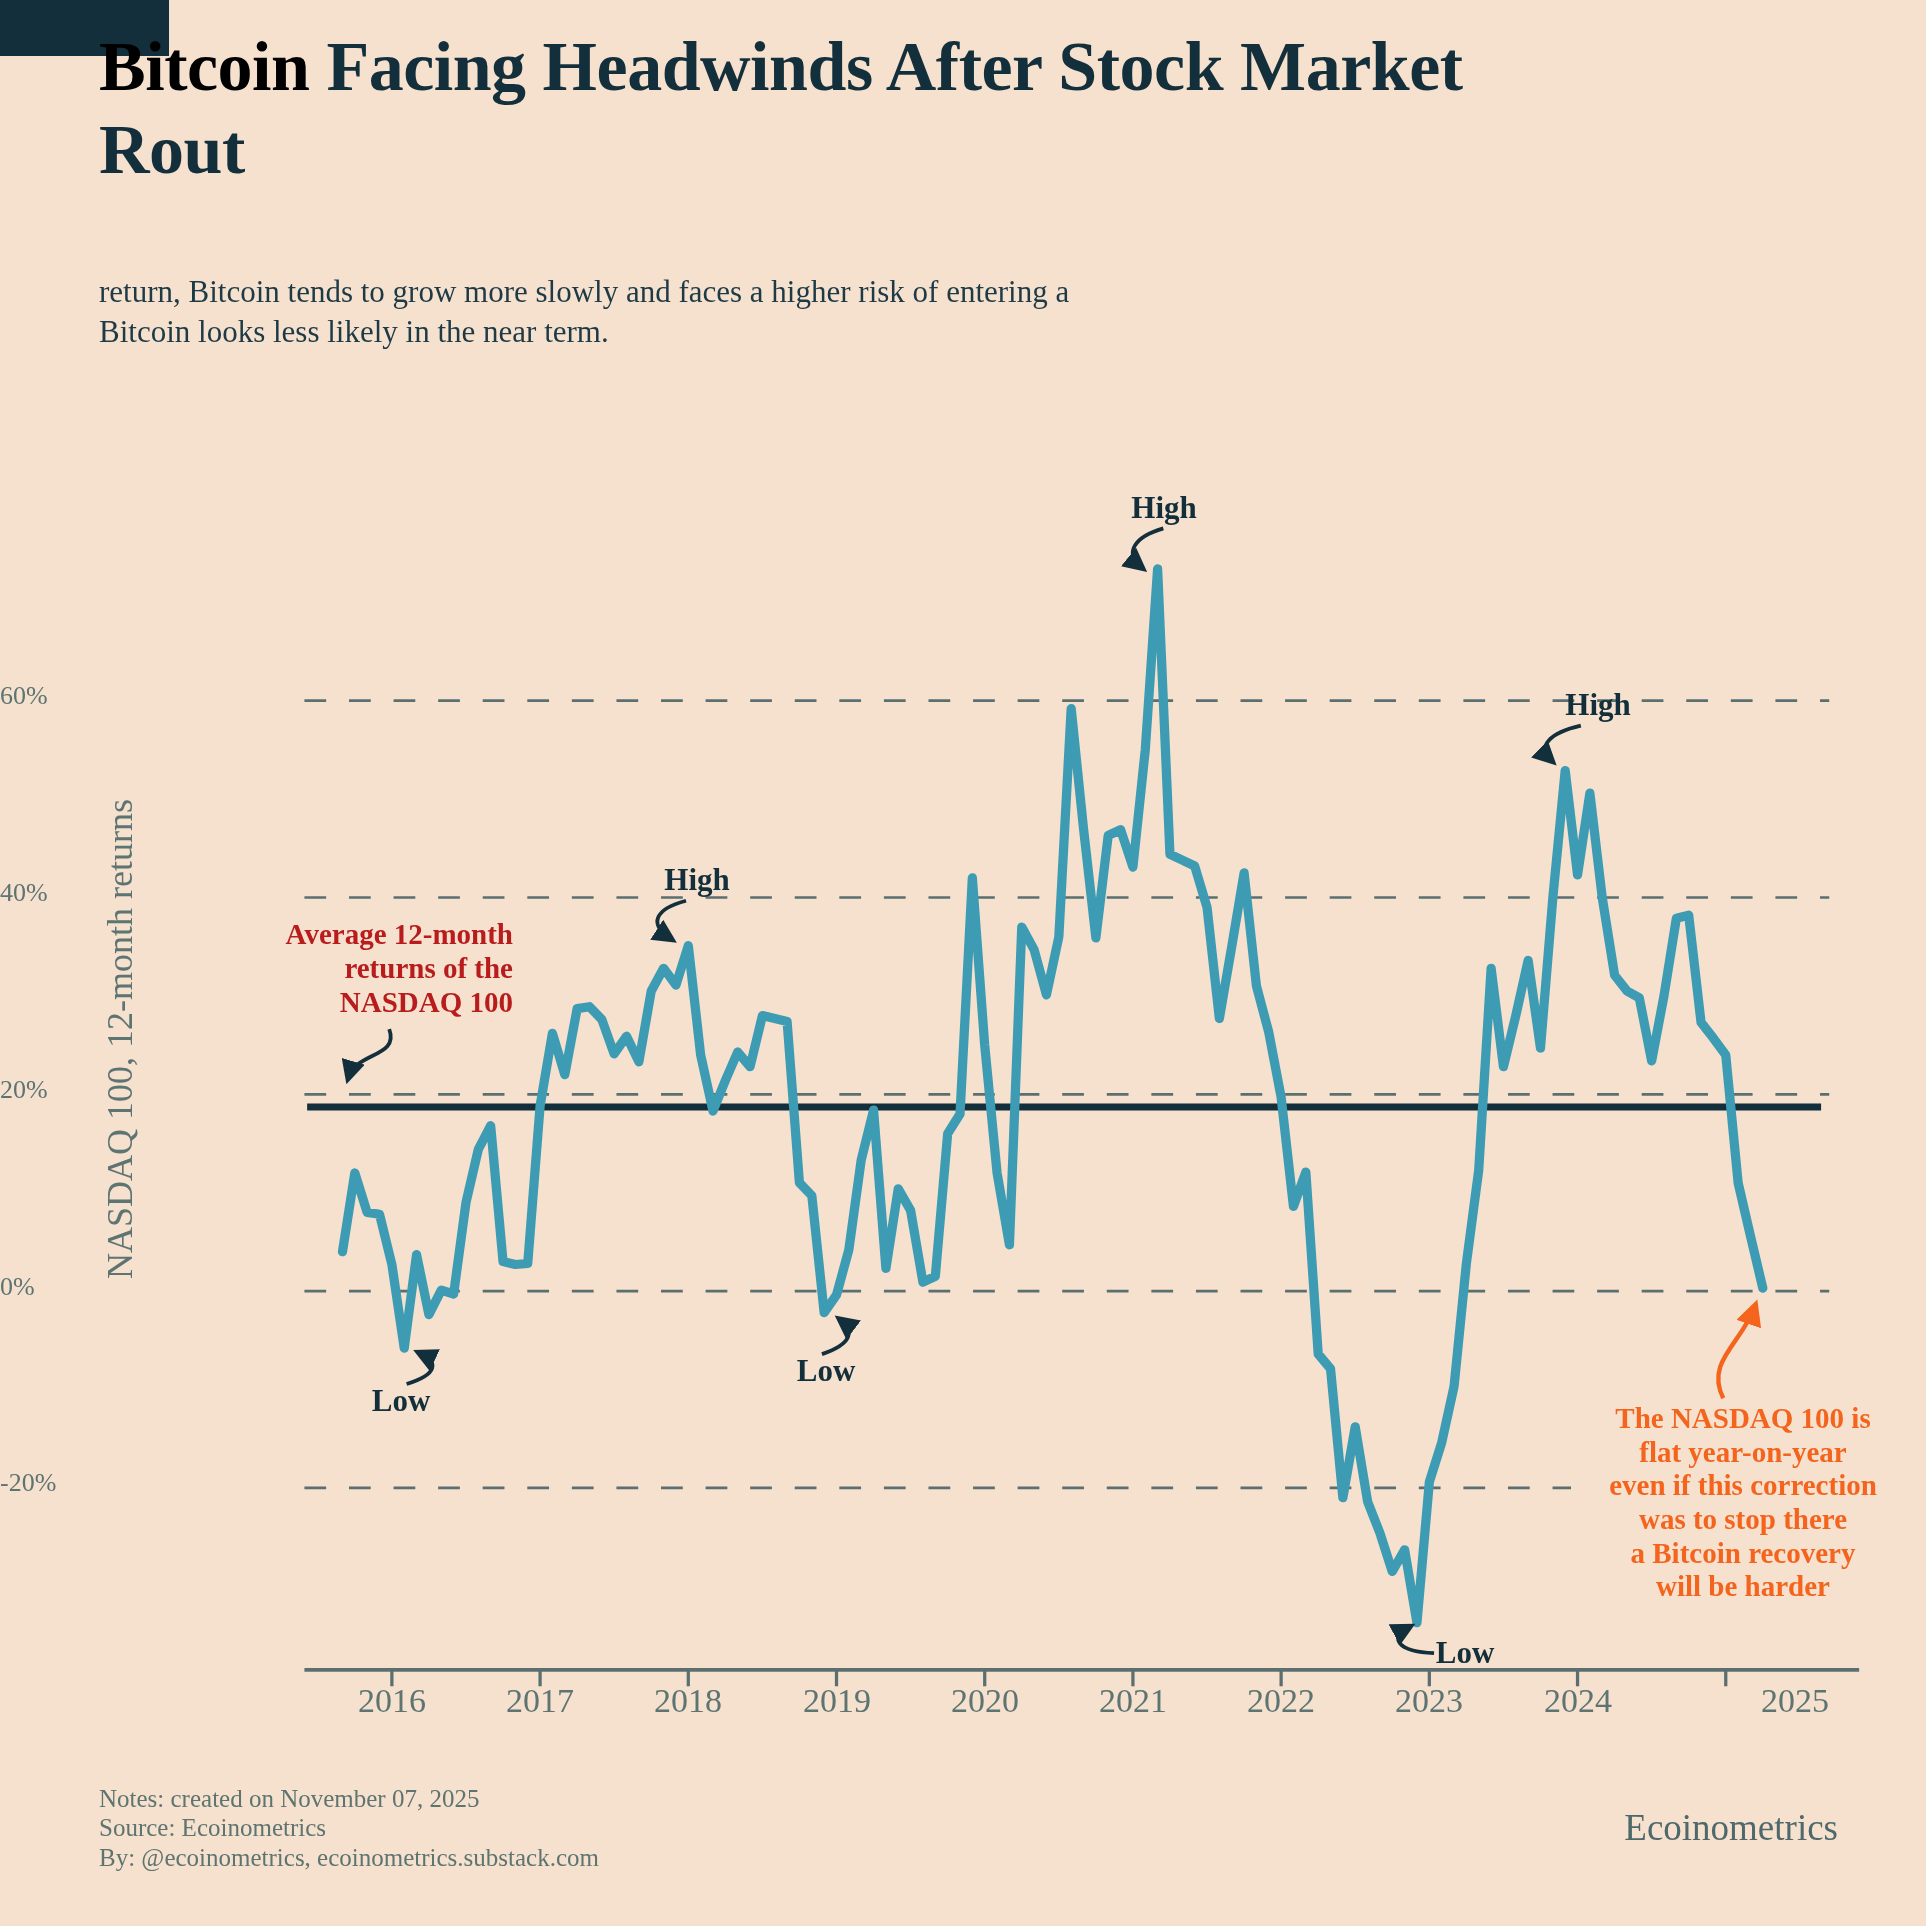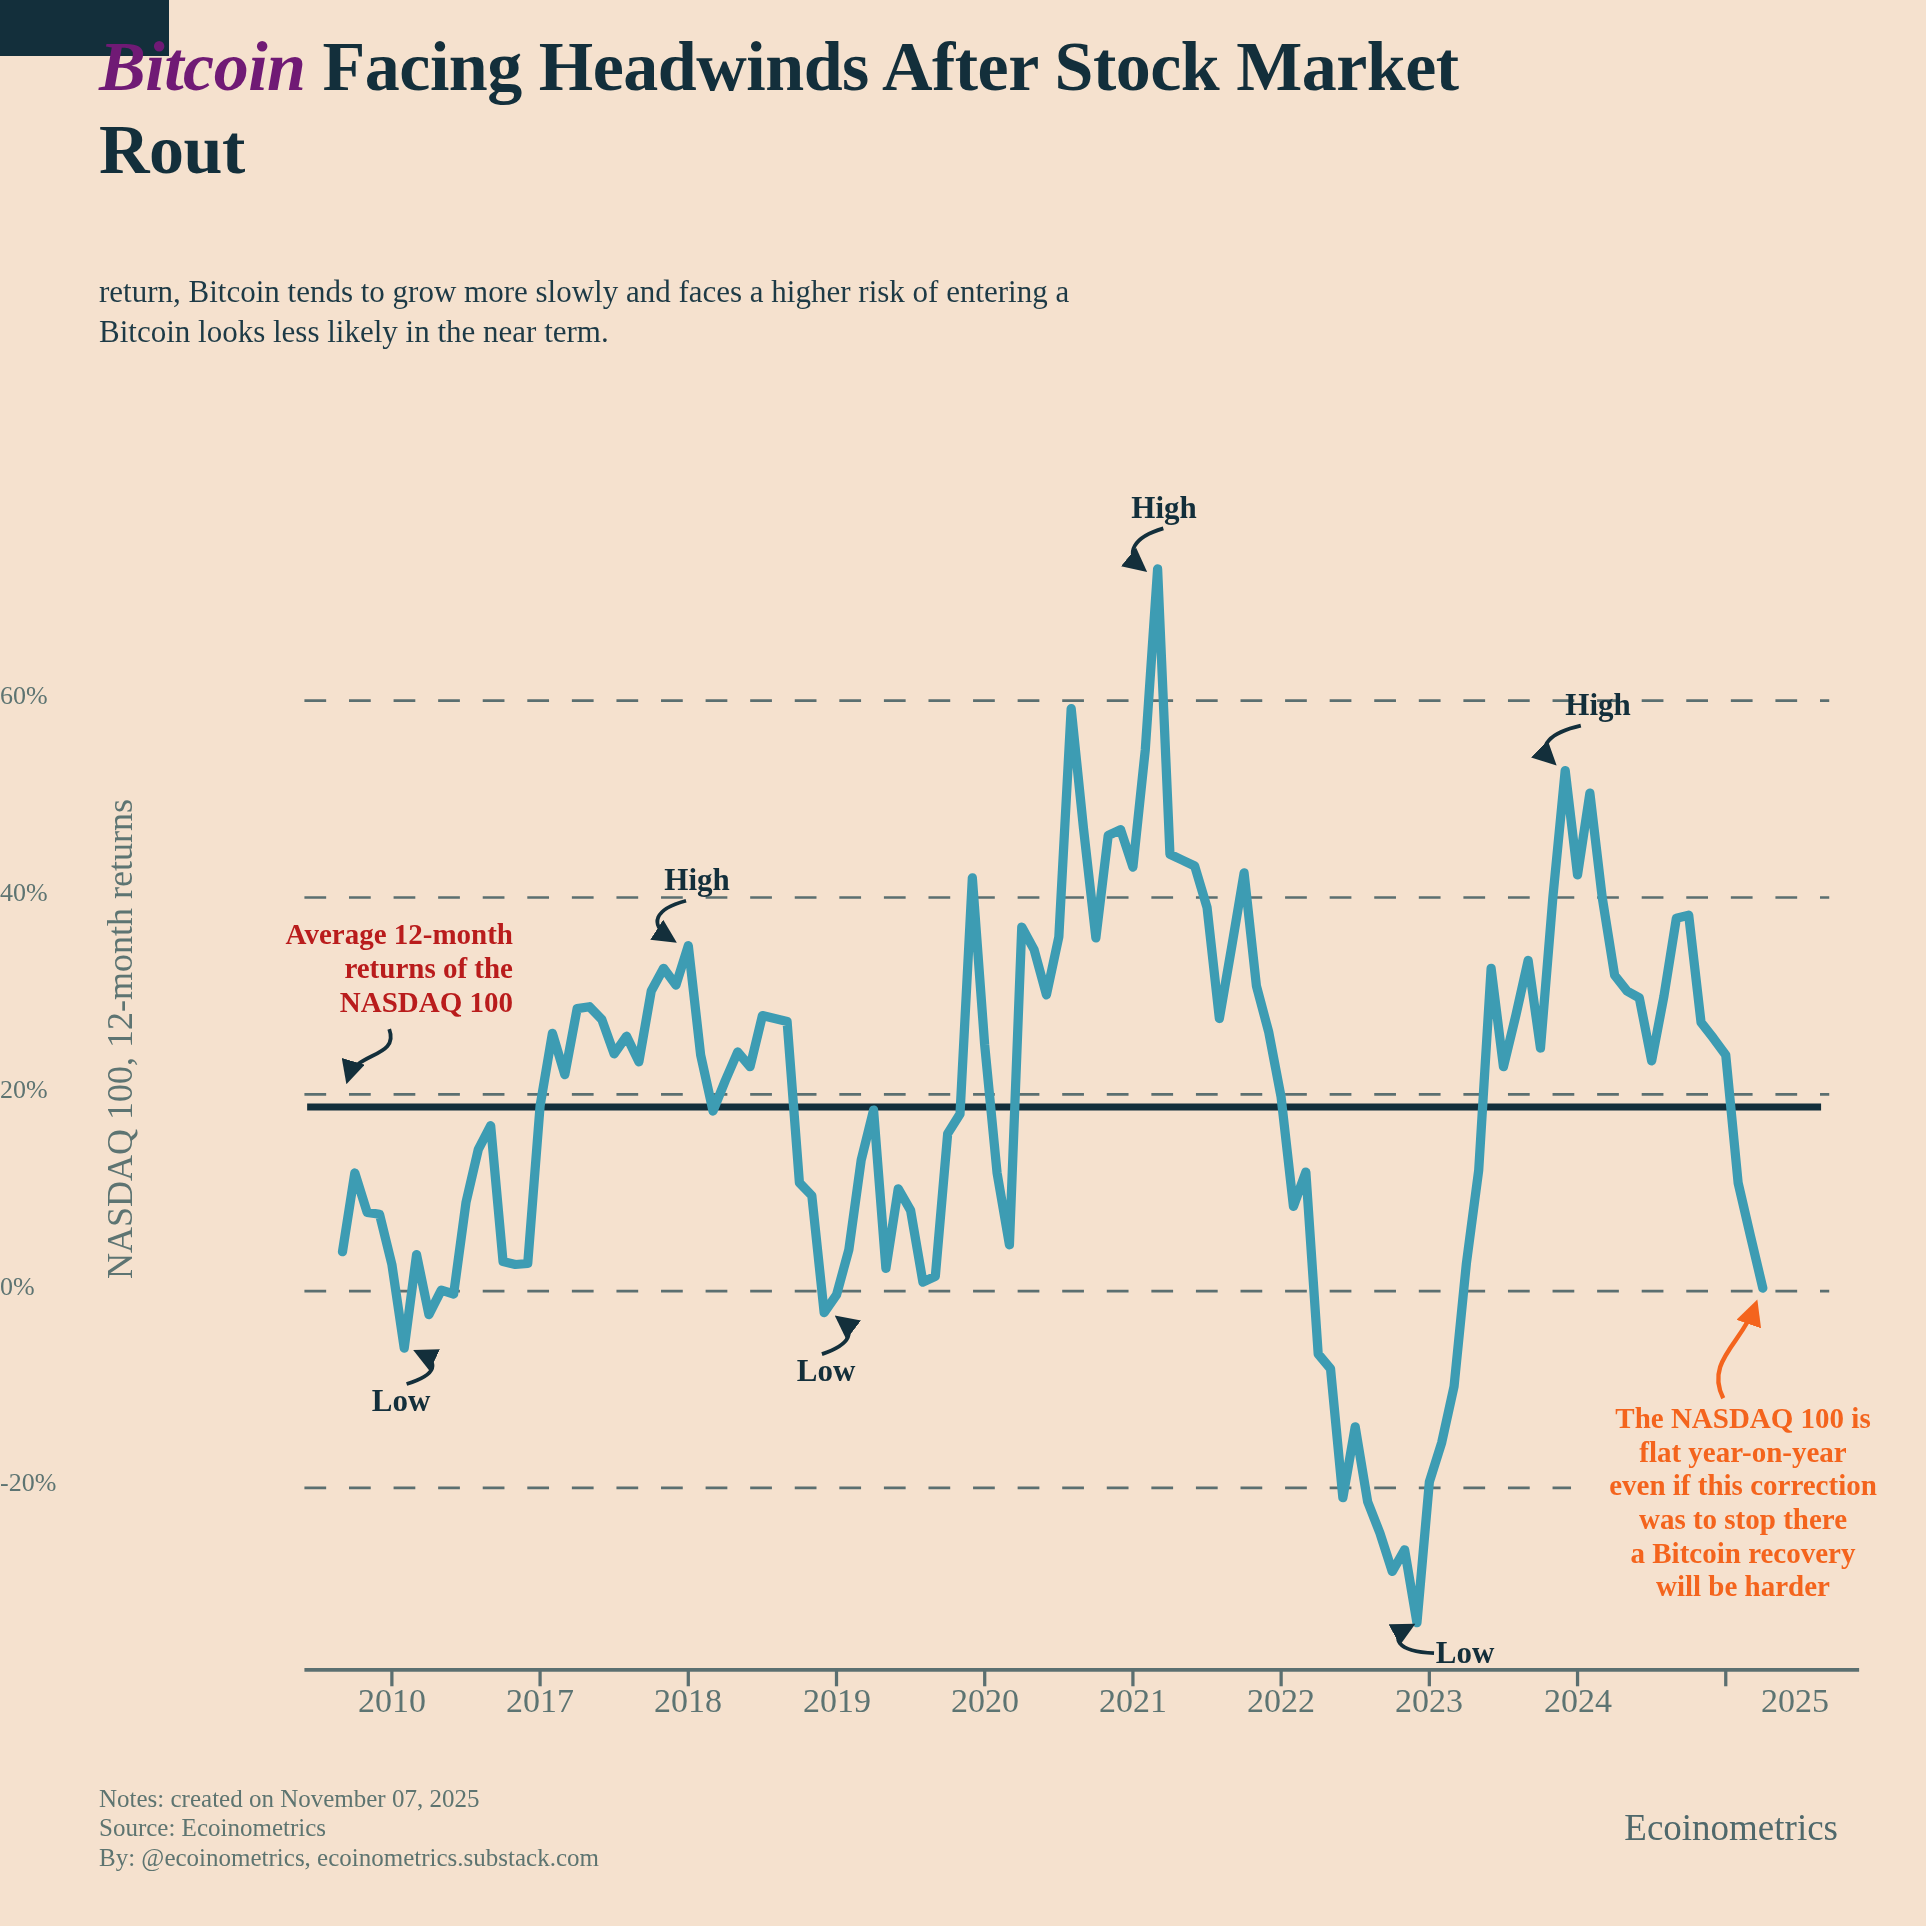--- a/index.html
+++ b/index.html
@@ -1,21 +1,21 @@
 <!DOCTYPE html>
 <html style="font-size:8.7px"><head>
 <meta charset="utf-8">
 <style>
   html,body{margin:0;padding:0;background:#f5e1ce;}
   #canvas{position:relative;width:1926px;height:1926px;background:#f5e1ce;overflow:hidden;
           font-family:"Liberation Serif","DejaVu Serif",serif;}
   .abs{position:absolute;}
   #corner-block{left:0;top:0;width:169px;height:56px;background:#132f3b;}
   #title{left:99px;top:26px;width:1778px;font-size:70px;font-weight:700;line-height:1.18;color:#132f3b;letter-spacing:-0.5px;}
-  #title .accent{color:#701a75;font-style:italic;}
+  #title .accent{color:#000000;}
   #subtitle{left:99px;top:272px;width:1761px;font-size:31px;line-height:1.29;color:#1d3a46;}
   #chart-svg{left:0;top:0;width:1926px;height:1926px;}
   .grid{stroke:#5b6f70;stroke-width:5;stroke-dasharray:40 42;fill:none;}
   #avg-line{stroke:#132f3b;stroke-width:13;fill:none;}
   #axis-line,.tick{stroke:#5b6f70;fill:none;}
   #axis-line{stroke-width:7;}
   .tick{stroke-width:6;}
   #data-line{fill:none;stroke:#3d9cb3;stroke-width:17;stroke-linejoin:round;stroke-linecap:round;}
   .arrow{fill:none;stroke:#132f3b;stroke-width:7;}
   .arrow.orange{stroke:#f4641d;stroke-width:8;}
@@ -92,21 +92,21 @@
 
   <div class="abs" id="ylabel">NASDAQ 100, 12-month returns</div>
   <div id="ytick-layer">
       <div class="ytick-label" style="top: 681px;">60%</div>
       <div class="ytick-label" style="top: 878px;">40%</div>
       <div class="ytick-label" style="top: 1075px;">20%</div>
       <div class="ytick-label" style="top: 1272px;">0%</div>
       <div class="ytick-label" style="top: 1468px;">-20%</div>
     </div>
   <div id="xtick-layer">
-      <div class="abs xtick-label" style="left: 392px;">2010</div>
+      <div class="abs xtick-label" style="left: 392px;">2016</div>
       <div class="abs xtick-label" style="left: 540px;">2017</div>
       <div class="abs xtick-label" style="left: 688px;">2018</div>
       <div class="abs xtick-label" style="left: 837px;">2019</div>
       <div class="abs xtick-label" style="left: 985px;">2020</div>
       <div class="abs xtick-label" style="left: 1133px;">2021</div>
       <div class="abs xtick-label" style="left: 1281px;">2022</div>
       <div class="abs xtick-label" style="left: 1429px;">2023</div>
       <div class="abs xtick-label" style="left: 1578px;">2024</div>
       <div class="abs xtick-label" style="left: 1795px;">2025</div>
     </div>

